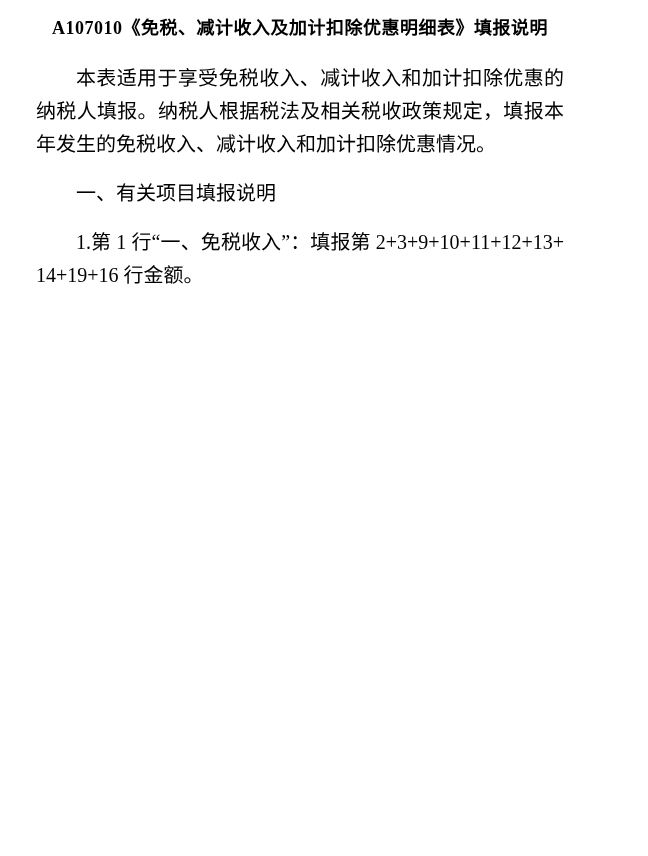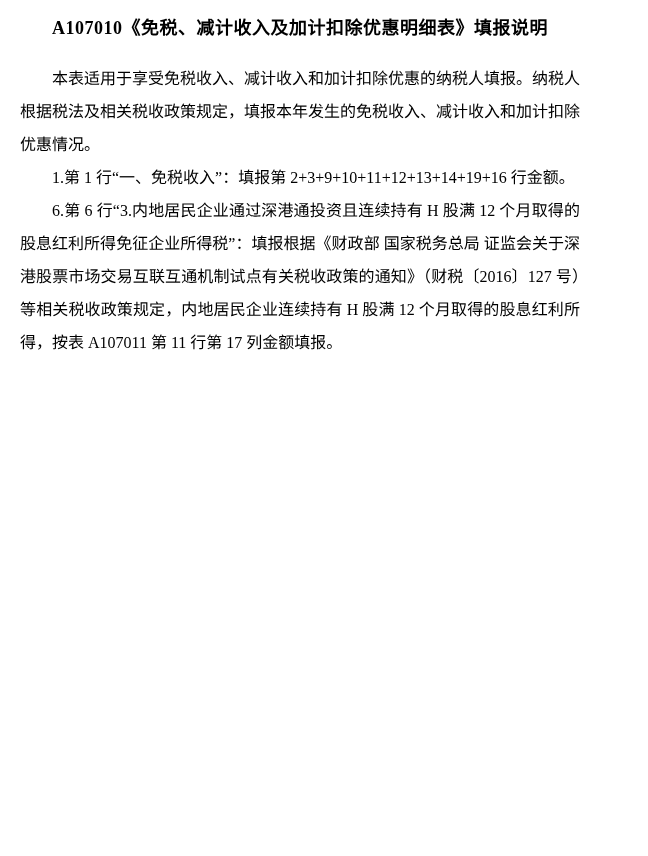--- a/index.html
+++ b/index.html
@@ -25,40 +25,40 @@
     text-align: center;
     margin: 16px 0 0 0;
     line-height: 24px;
     letter-spacing: 0.5px;
   }
   .body-text {
     display: block;
     margin-top: 22px;
   }
   .para {
-    margin: 0;
-    font-size: 16px;
+    margin: 16px;
+    font-size: 20px;
     line-height: 33px;
     text-align: justify;
     text-indent: 2em;
     word-break: break-all;
   }
 </style>
 </head>
 <body>
 
 <div class="page">
   <h1 class="doc-title">A107010《免税、减计收入及加计扣除优惠明细表》填报说明</h1>
 
   <main class="body-text">
     <p class="para">本表适用于享受免税收入、减计收入和加计扣除优惠的纳税人填报。纳税人根据税法及相关税收政策规定，填报本年发生的免税收入、减计收入和加计扣除优惠情况。</p>
 
+    <p class="para">一、有关项目填报说明</p>
 
     <p class="para">1.第 1 行“一、免税收入”：填报第 2+3+9+10+11+12+13+14+19+16 行金额。</p>
 
 
 
 
 
-    <p class="para">6.第 6 行“3.内地居民企业通过深港通投资且连续持有 H 股满 12 个月取得的股息红利所得免征企业所得税”：填报根据《财政部 国家税务总局 证监会关于深港股票市场交易互联互通机制试点有关税收政策的通知》（财税〔2016〕127 号）等相关税收政策规定，内地居民企业连续持有 H 股满 12 个月取得的股息红利所得，按表 A107011 第 11 行第 17 列金额填报。</p>
 
   </main>
 </div>
 
 </body></html>

